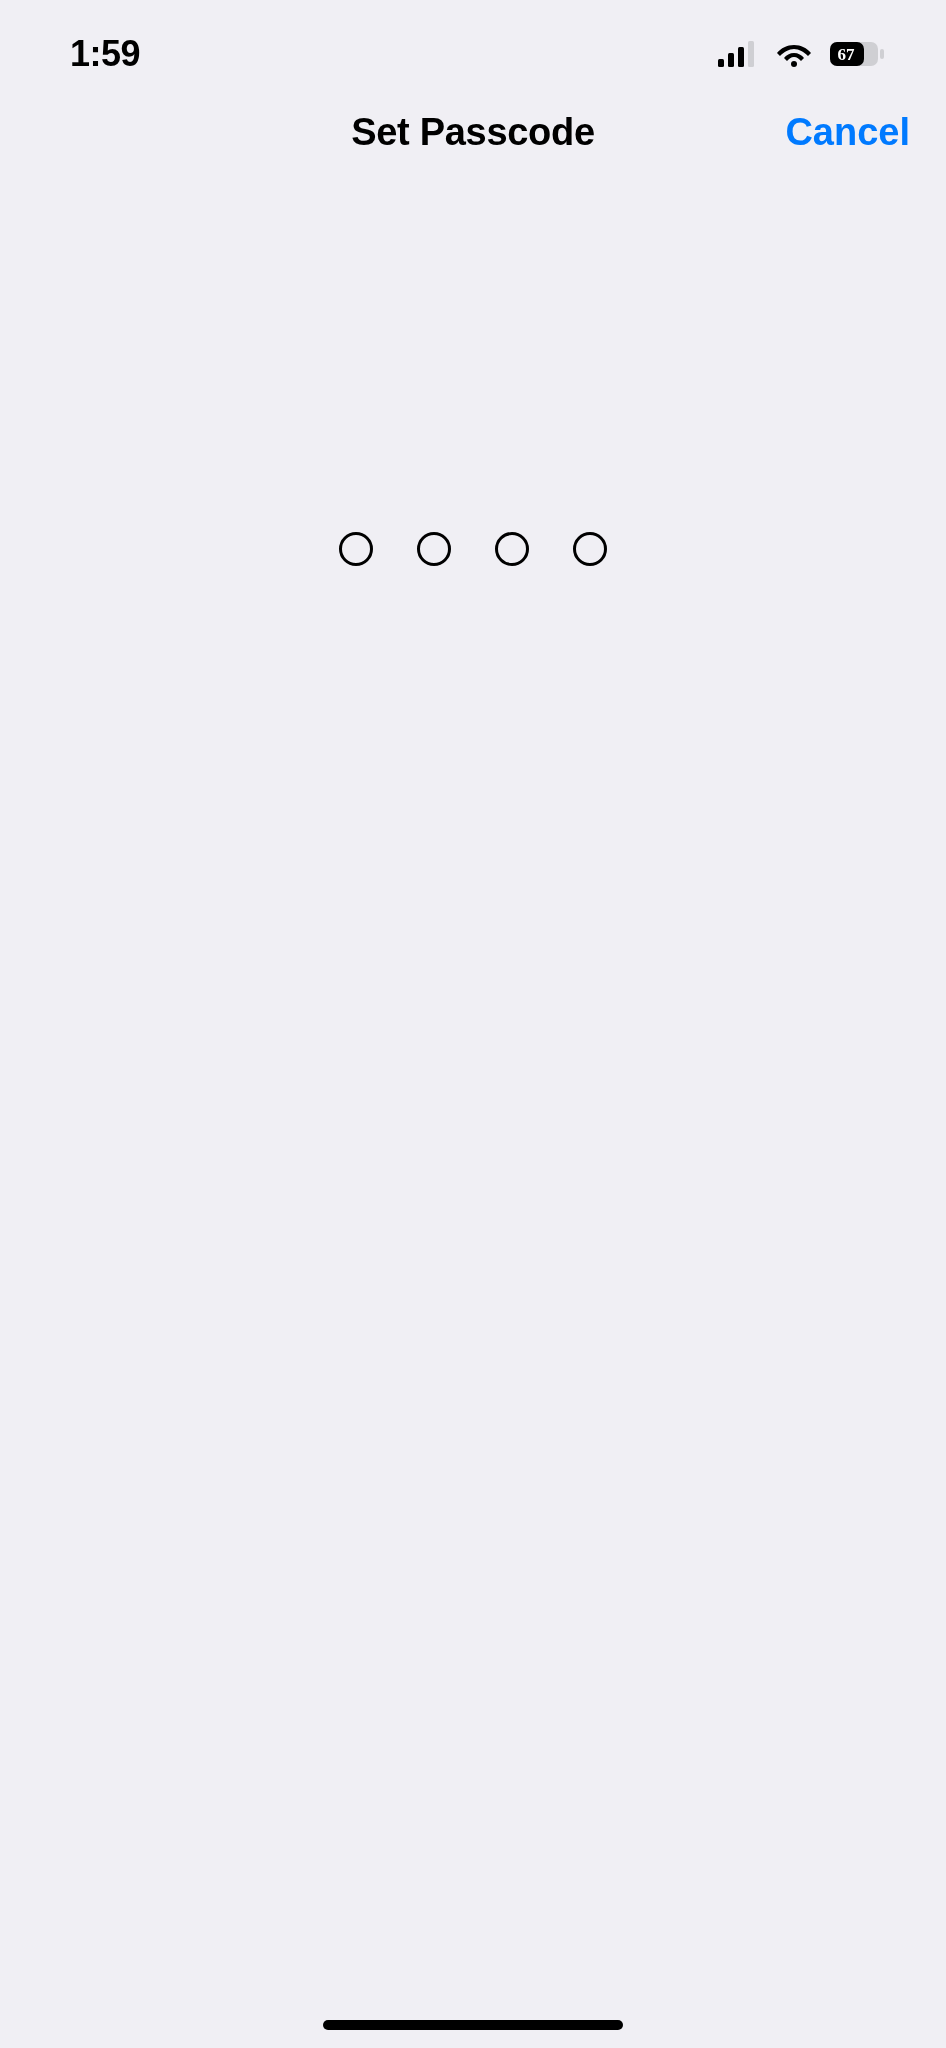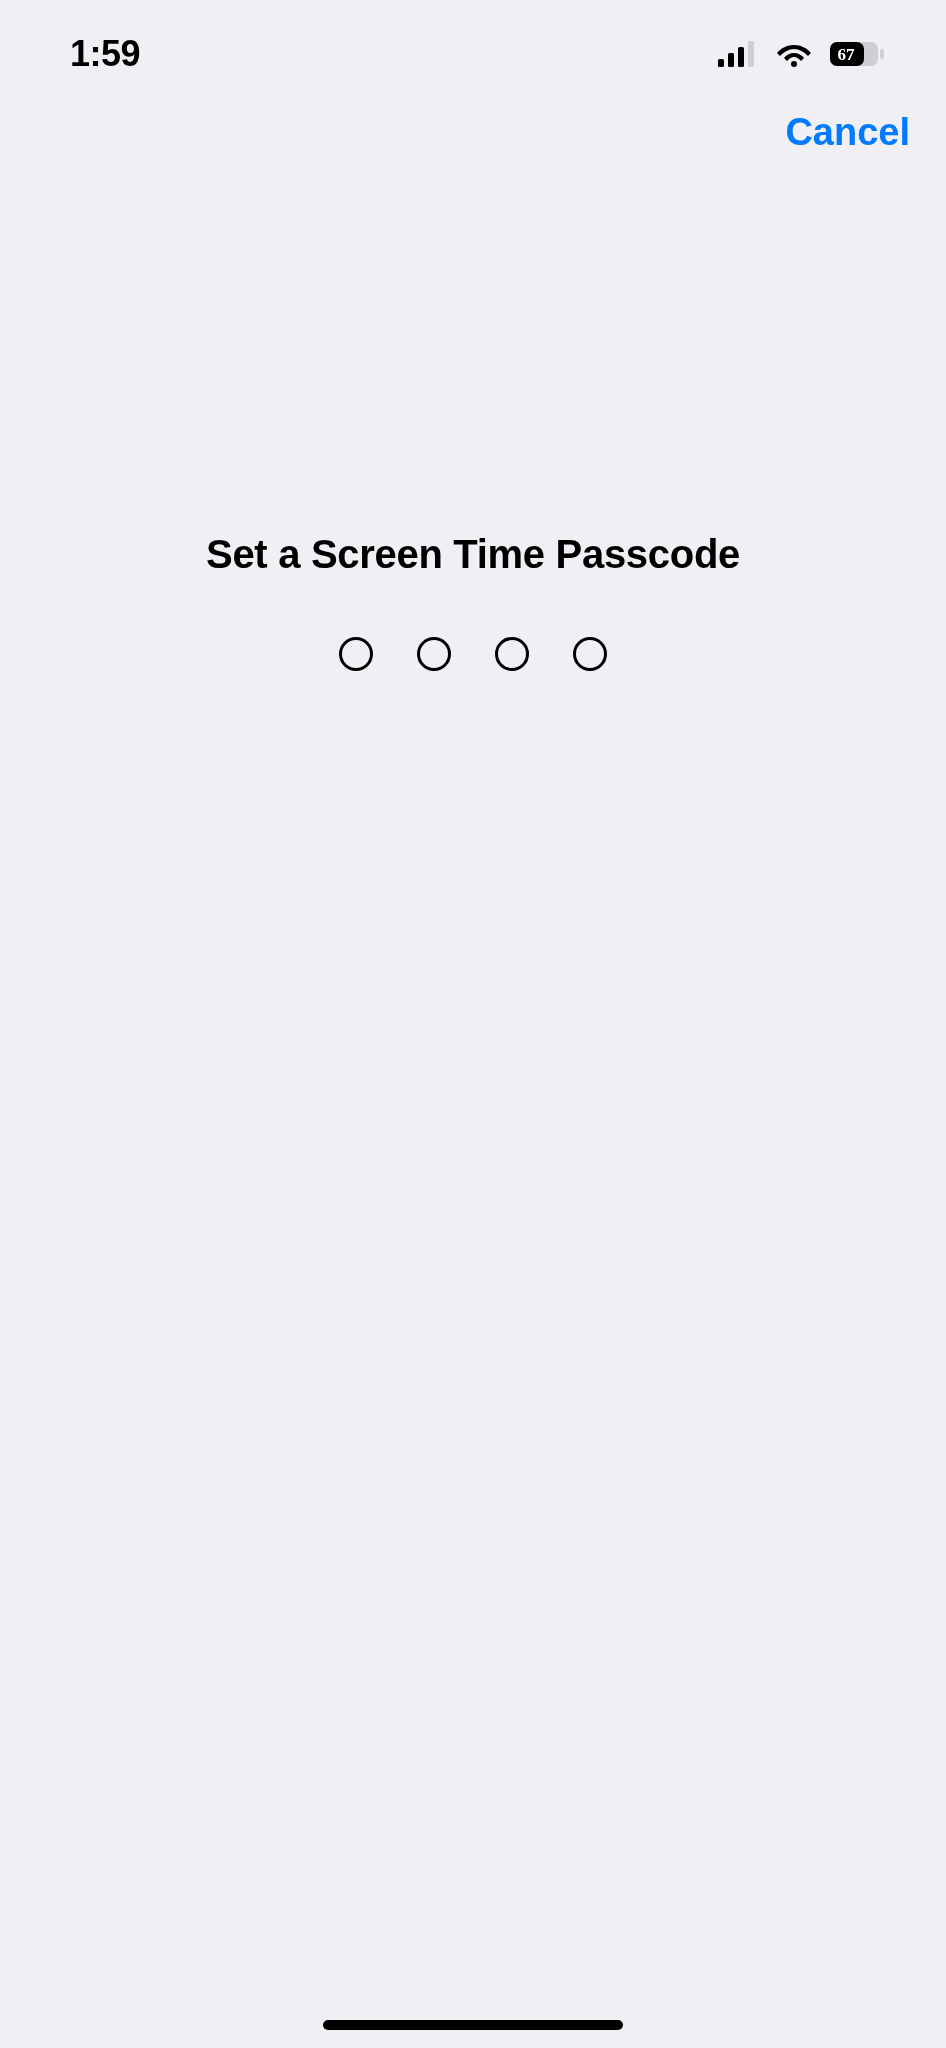--- a/index.html
+++ b/index.html
@@ -117,25 +117,25 @@
         <rect x="0" y="1" width="48" height="24" rx="7" fill="#cfcfd3"></rect>
         <rect x="0" y="1" width="34" height="24" rx="7" fill="#000"></rect>
         <rect x="50" y="8" width="4" height="10" rx="2" fill="#cfcfd3"></rect>
         <text x="16" y="19" font-size="17" font-weight="600" fill="#fff" text-anchor="middle" font-family="-apple-system">67</text>
       </svg>
     </span>
   </div>
 </div>
 
 <div class="nav-bar">
+  <div class="nav-title">Set Passcode</div>
   <div class="nav-cancel">Cancel</div>
 </div>
 
 <div class="content">
-  <div class="prompt-text">Set a Screen Time Passcode</div>
   <div class="passcode-dots">
     <div class="passcode-dot"></div>
     <div class="passcode-dot"></div>
     <div class="passcode-dot"></div>
     <div class="passcode-dot"></div>
   </div>
 </div>
 
 <div class="home-indicator"></div>
 

